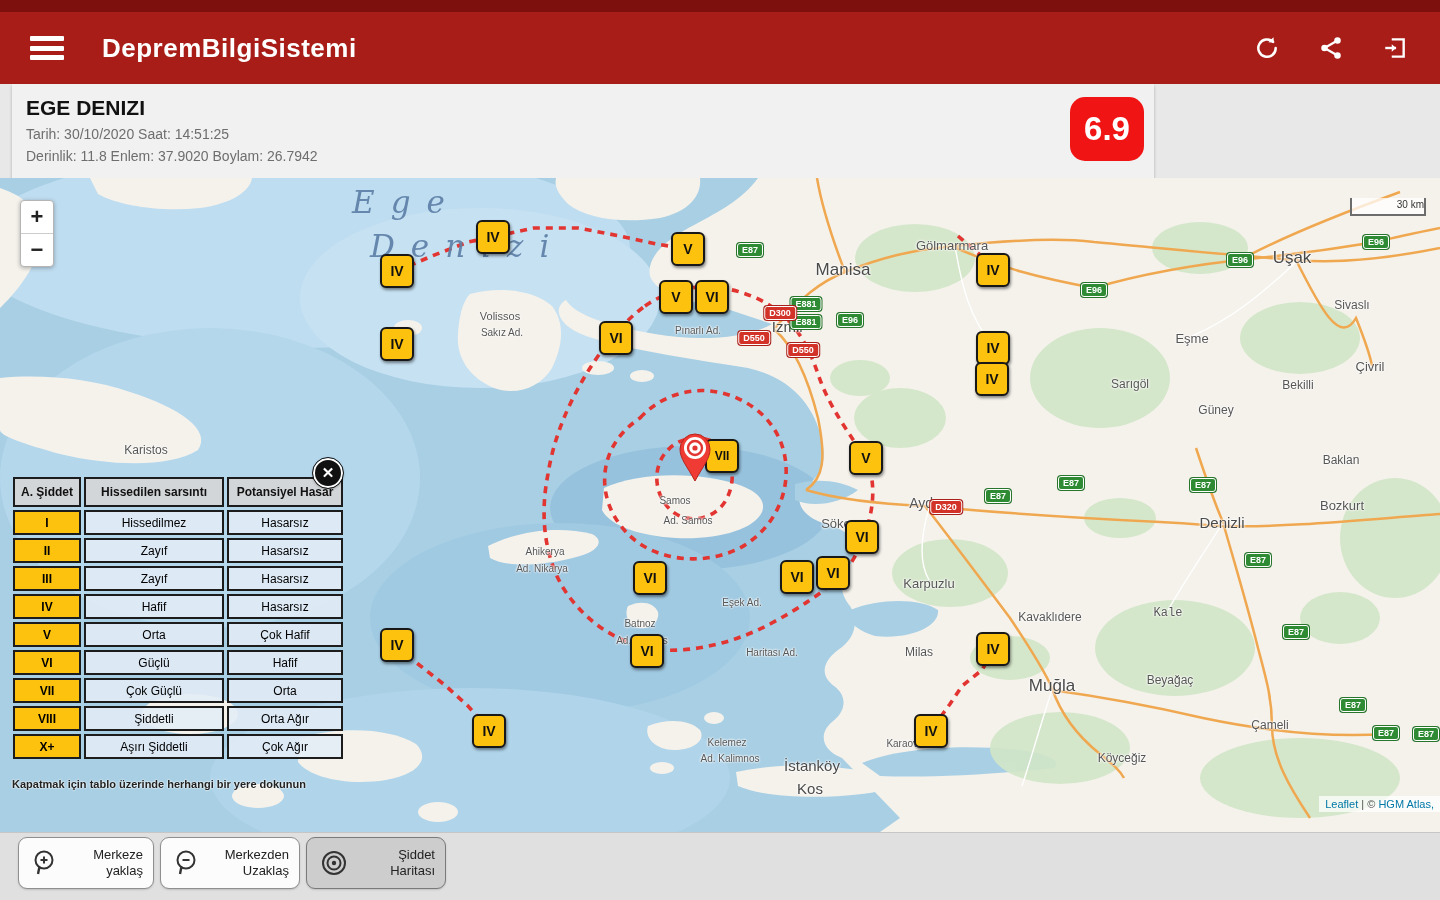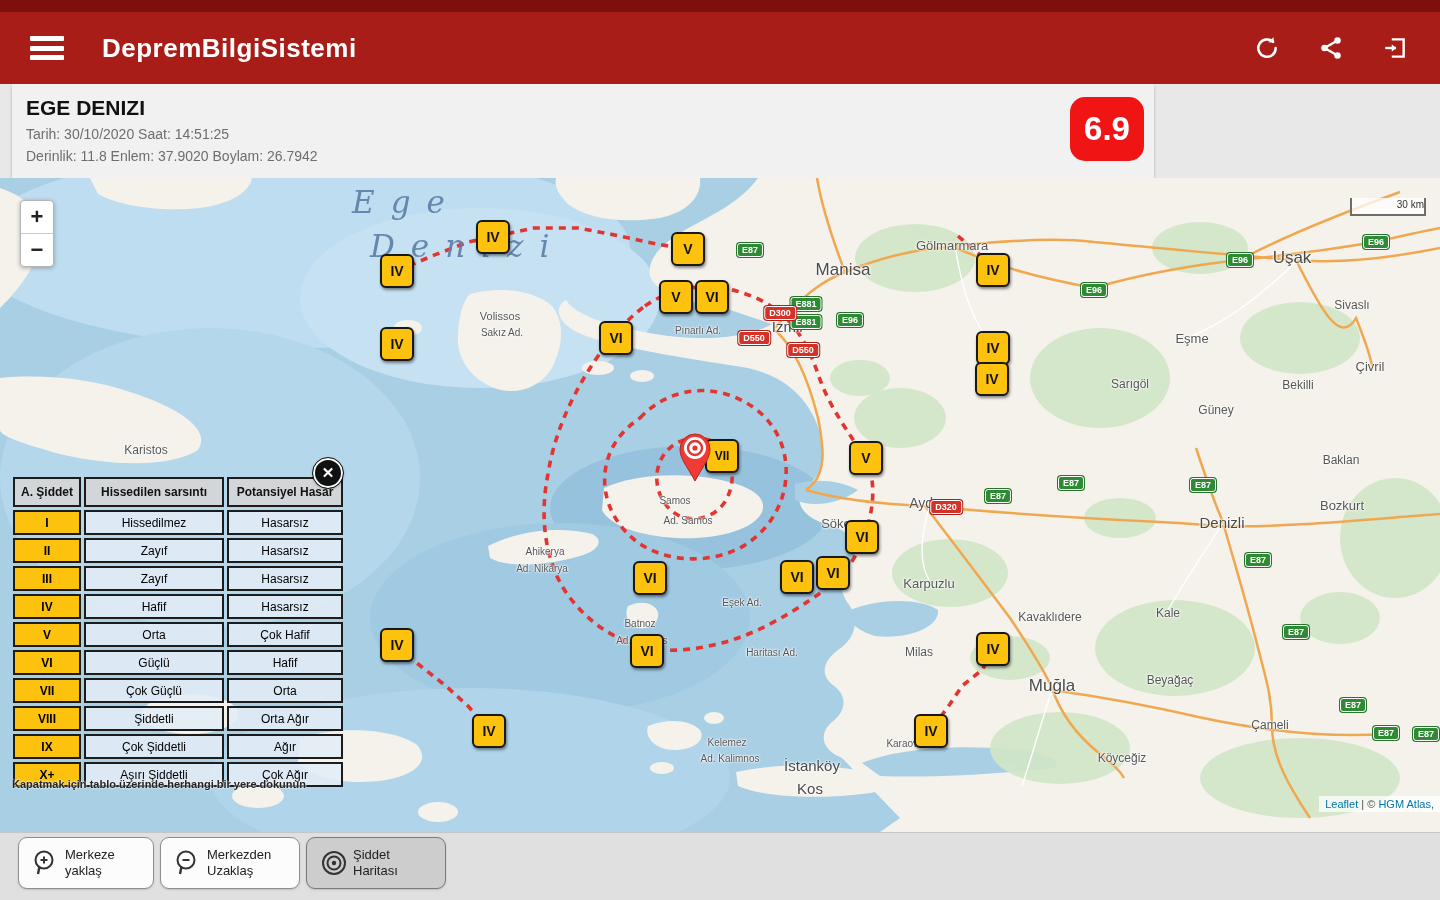--- a/index.html
+++ b/index.html
@@ -58,21 +58,21 @@
   #table-footer{position:absolute;left:12px;top:600px;width:330px;font-size:11px;color:#222;
     text-shadow:0 0 2px #fff,0 0 2px #fff;font-weight:bold;}
   #table-close{position:absolute;left:313px;top:280px;width:26px;height:26px;background:#111;border:2px solid #fff;
     outline:1px solid #111;border-radius:50%;color:#fff;font-size:15px;font-weight:bold;display:flex;
     align-items:center;justify-content:center;cursor:pointer;box-shadow:0 1px 3px rgba(0,0,0,.4);}
   
   #toolbar{position:absolute;top:832px;left:0;width:1440px;height:68px;background:#e0e0e0;border-top:1px solid #c6c6c6;}
   .tbtn{position:absolute;top:4px;height:50px;border:1.5px solid #8f8f8f;border-radius:9px;background:#fcfcfc;
     display:flex;align-items:center;cursor:pointer;box-shadow:0 1px 2px rgba(0,0,0,.15);}
   .tbtn .ticon{margin-left:12px;width:30px;height:30px;flex:0 0 30px;}
-  .tbtn .tlabel{flex:1;text-align:left;font-size:13px;color:#222;line-height:16px;padding:0 10px 0 4px;}
+  .tbtn .tlabel{flex:1;text-align:right;font-size:13px;color:#222;line-height:16px;padding:0 10px 0 4px;}
   #btn-intensity{background:#cdcdcd;border-color:#7a7a7a;}
 </style>
 </head>
 <body>
 
 <div id="status-strip"></div>
 <div id="appbar">
   <div id="hamburger">
     <span></span>
       <span></span>
@@ -213,21 +213,21 @@
       <div class="mlabel" style="left: 1292px; top: 80px; font-size: 17px; color: rgb(74, 74, 74);">Uşak</div>
       <div class="mlabel" style="left: 1352px; top: 127px; font-size: 12px;">Sivaslı</div>
       <div class="mlabel" style="left: 1192px; top: 160px; font-size: 13px;">Eşme</div>
       <div class="mlabel" style="left: 1130px; top: 206px; font-size: 12px;">Sarıgöl</div>
       <div class="mlabel" style="left: 1216px; top: 232px; font-size: 12px;">Güney</div>
       <div class="mlabel" style="left: 1298px; top: 207px; font-size: 12px;">Bekilli</div>
       <div class="mlabel" style="left: 1370px; top: 188px; font-size: 13px;">Çivril</div>
       <div class="mlabel" style="left: 1341px; top: 282px; font-size: 12px;">Baklan</div>
       <div class="mlabel" style="left: 1342px; top: 327px; font-size: 13px;">Bozkurt</div>
       <div class="mlabel" style="left: 1222px; top: 344px; font-size: 15px; color: rgb(74, 74, 74);">Denizli</div>
-      <div class="mlabel" style="left: 1168px; top: 435px; font-size: 12px;">Kale</div>
+      <div class="mlabel" style="left: 1168px; top: 435px; font-size: 12px; font-family: Liberation Mono, monospace;">Kale</div>
       <div class="mlabel" style="left: 929px; top: 405px; font-size: 13px;">Karpuzlu</div>
       <div class="mlabel" style="left: 836px; top: 345px; font-size: 13px;">Söke</div>
       <div class="mlabel" style="left: 927px; top: 325px; font-size: 14px;">Aydın</div>
       <div class="mlabel" style="left: 919px; top: 474px; font-size: 12px;">Milas</div>
       <div class="mlabel" style="left: 1052px; top: 508px; font-size: 17px; color: rgb(74, 74, 74);">Muğla</div>
       <div class="mlabel" style="left: 1050px; top: 439px; font-size: 12px;">Kavaklıdere</div>
       <div class="mlabel" style="left: 1170px; top: 502px; font-size: 12px;">Beyağaç</div>
       <div class="mlabel" style="left: 1270px; top: 547px; font-size: 12px;">Çameli</div>
       <div class="mlabel" style="left: 1122px; top: 580px; font-size: 12px;">Köyceğiz</div>
       <div class="mlabel" style="left: 146px; top: 272px; font-size: 12px;">Karistos</div>
@@ -354,25 +354,20 @@
           <td class="deg">VII</td>
           <td class="felt">Çok Güçlü</td>
           <td class="dmg">Orta</td>
         </tr>
         <tr>
           <td class="deg">VIII</td>
           <td class="felt">Şiddetli</td>
           <td class="dmg">Orta Ağır</td>
         </tr>
         <tr>
-          <td class="deg">IX</td>
-          <td class="felt">Çok Şiddetli</td>
-          <td class="dmg">Ağır</td>
-        </tr>
-        <tr>
           <td class="deg">X+</td>
           <td class="felt">Aşırı Şiddetli</td>
           <td class="dmg">Çok Ağır</td>
         </tr>
       </tbody>
   </table>
   <div id="table-footer">Kapatmak için tablo üzerinde herhangi bir yere dokunun</div>
   <div id="table-close">✕</div>
 </div>
 

